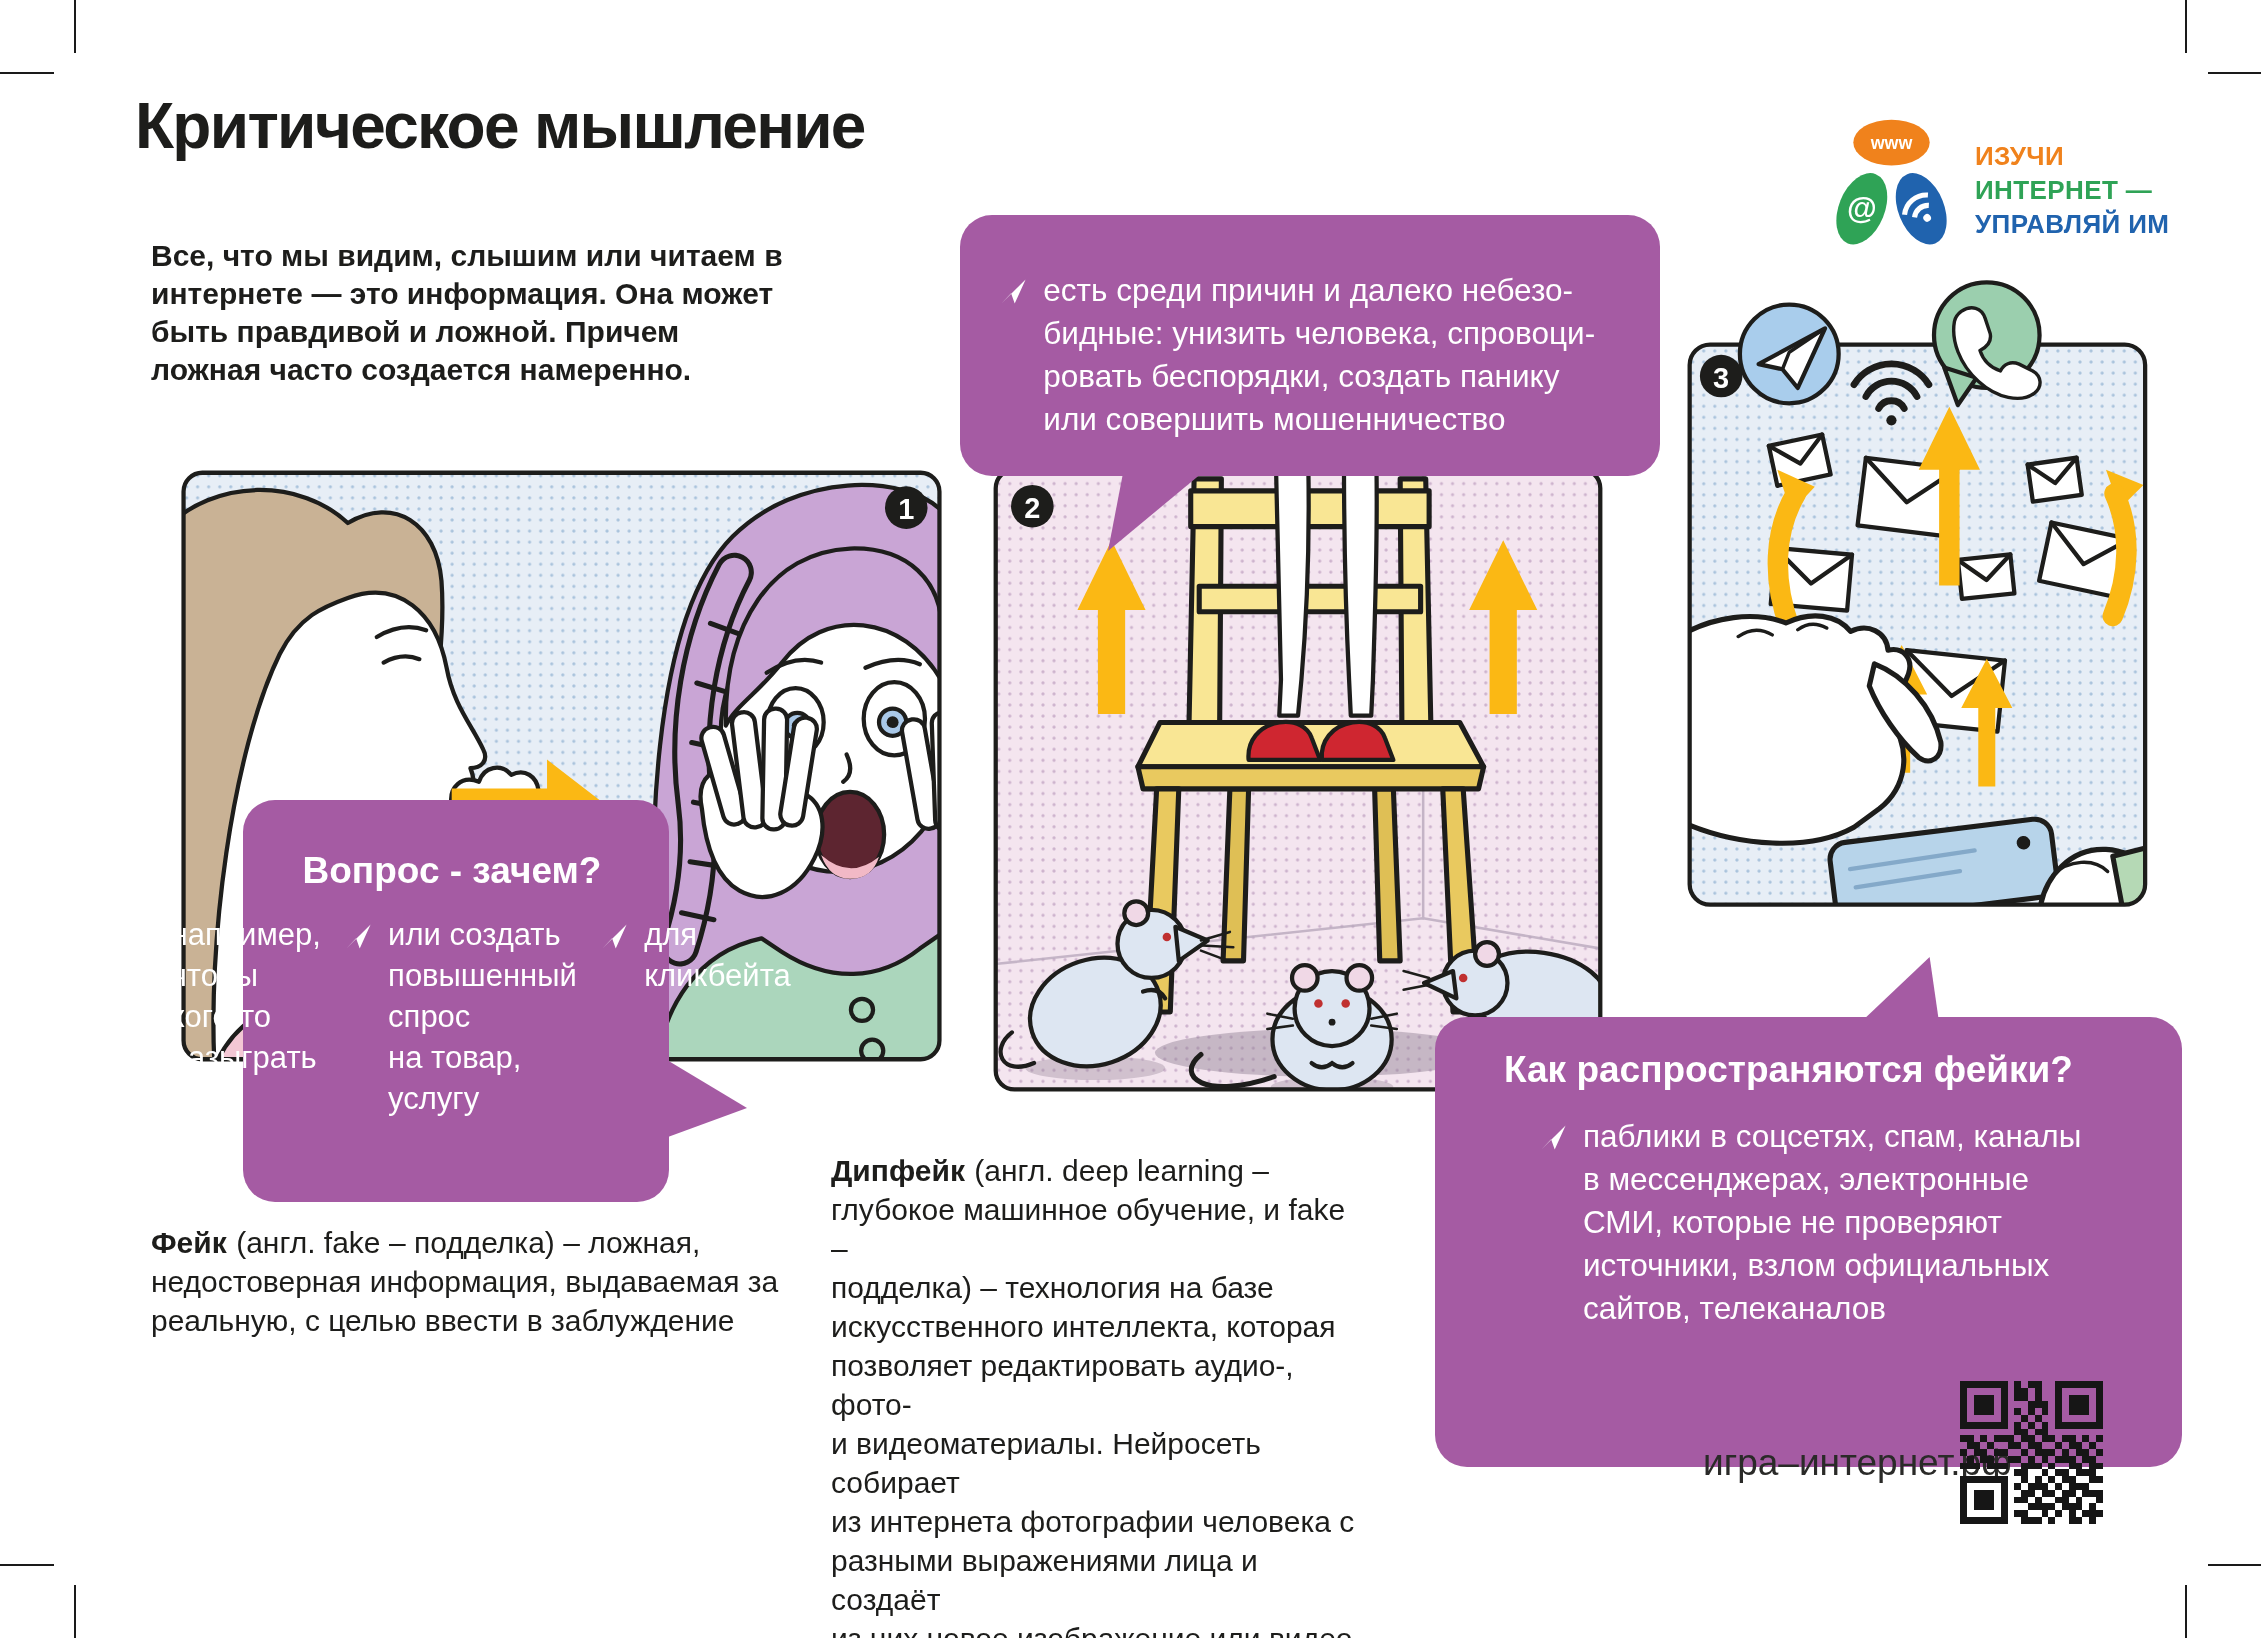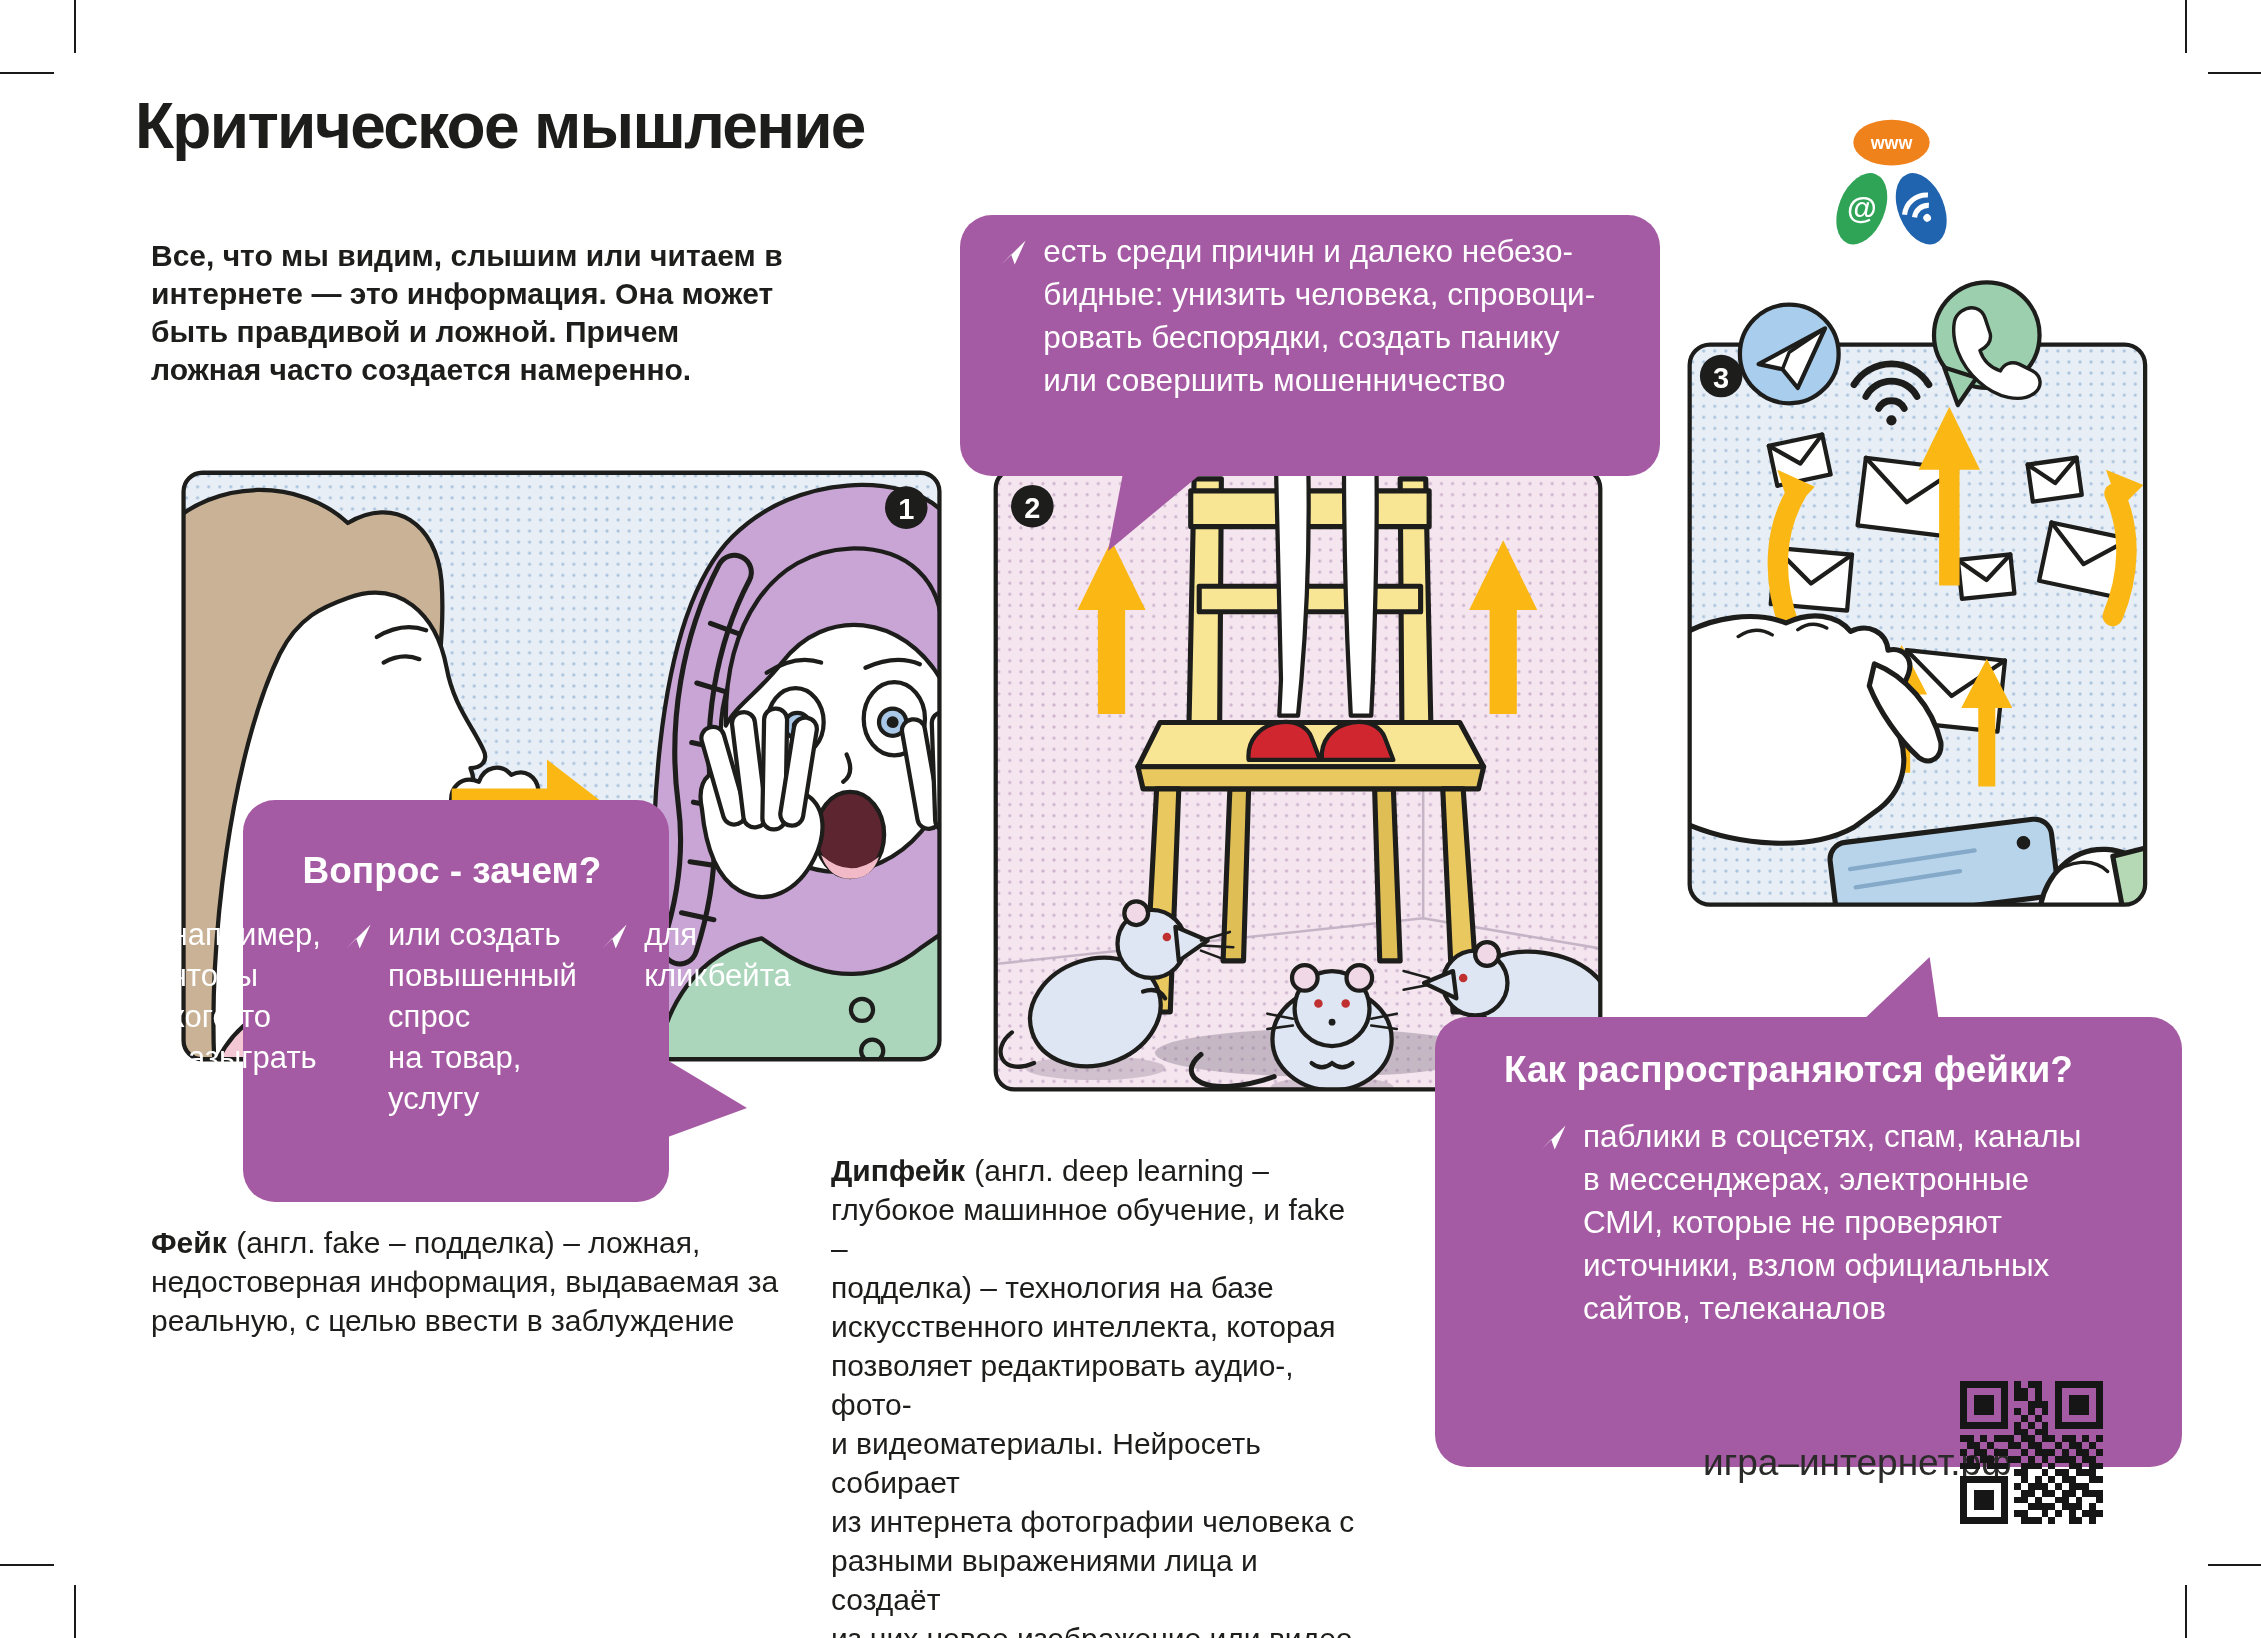--- a/index.html
+++ b/index.html
@@ -14,21 +14,21 @@
   
   #logo{position:absolute;left:1832px;top:112px;width:366px;height:150px;}
   #logo-text{position:absolute;left:143px;top:27px;font-size:26px;font-weight:800;line-height:34px;letter-spacing:0.4px;}
   
   .bubble{position:absolute;background:#a55ba3;border-radius:32px;color:#fff;box-sizing:border-box;}
   .tail{position:absolute;background:#a55ba3;}
   .bubble-title{font-weight:800;font-size:37px;}
   .bullet{display:flex;align-items:flex-start;}
   .bullet .bic{width:29px;height:29px;flex:none;margin-top:7.7px;margin-right:15.3px;}
   .bullet .lines{font-size:31.5px;line-height:43px;}
-  #bubble-causes{left:960px;top:215px;width:700px;height:261px;padding:15px 31px 0 39px;}
+  #bubble-causes{left:960px;top:215px;width:700px;height:261px;padding:54px 31px 0 39px;}
   #bubble-question{left:243px;top:800px;width:426px;height:402px;padding:34px 20.4px 0 25.5px;}
   #bubble-question .bubble-title{margin:16px 0 22px 34px;}
   #bubble-question .bullet .lines{font-size:31px;line-height:41px;}
   #bubble-spread{left:1435px;top:1017px;width:747px;height:450px;padding:32px 34px 0 37px;}
   #bubble-spread .bubble-title{margin:0 0 24px 32px;font-size:37px;}
   .vlist{display:flex;flex-direction:row;gap:23px;justify-content:center;}
   #tail-causes{left:1108px;top:468px;width:100px;height:83px;clip-path:polygon(16% 0,100% 0,0 100%);}
   #tail-question{left:657px;top:1054px;width:90px;height:87px;clip-path:polygon(0 0,100% 62%,0 100%);}
   #tail-spread{left:1861px;top:957px;width:78px;height:65px;clip-path:polygon(0 100%,100% 100%,88% 0);}
   
@@ -77,20 +77,25 @@
       <text x="35" y="126" font-size="36" font-weight="bold" fill="#fff" text-anchor="middle">@</text>
       <g transform="rotate(-22 105 114)">
           <ellipse cx="105" cy="114" rx="27" ry="44" fill="#2063ae"></ellipse>
         </g>
       <g transform="rotate(-40 103 114)" stroke="#fff" stroke-width="6" fill="none">
         <path d="M85,108 A26,26 0 0 1 121,108"></path>
         <path d="M92,118 A16,16 0 0 1 114,118"></path>
         <circle cx="103" cy="128" r="4.5" fill="#fff" stroke="none"></circle>
       </g>
     </svg>
+    <div id="logo-text">
+      <div style="color:#f0821c">ИЗУЧИ</div>
+      <div style="color:#2fa356">ИНТЕРНЕТ —</div>
+      <div style="color:#2063ae">УПРАВЛЯЙ ИМ</div>
+    </div>
   </div>
 
   <svg class="abs" style="left:181px;top:470px;" width="761" height="592" viewBox="0 0 894 695">
     <defs>
       <pattern id="dots1" width="13" height="13" patternUnits="userSpaceOnUse">
           <circle cx="6.5" cy="6.5" r="1.9" fill="#a9c3dc"></circle>
         </pattern>
       <clipPath id="clip1">
           <rect x="3" y="3" width="888" height="689" rx="22"></rect>
         </clipPath>

